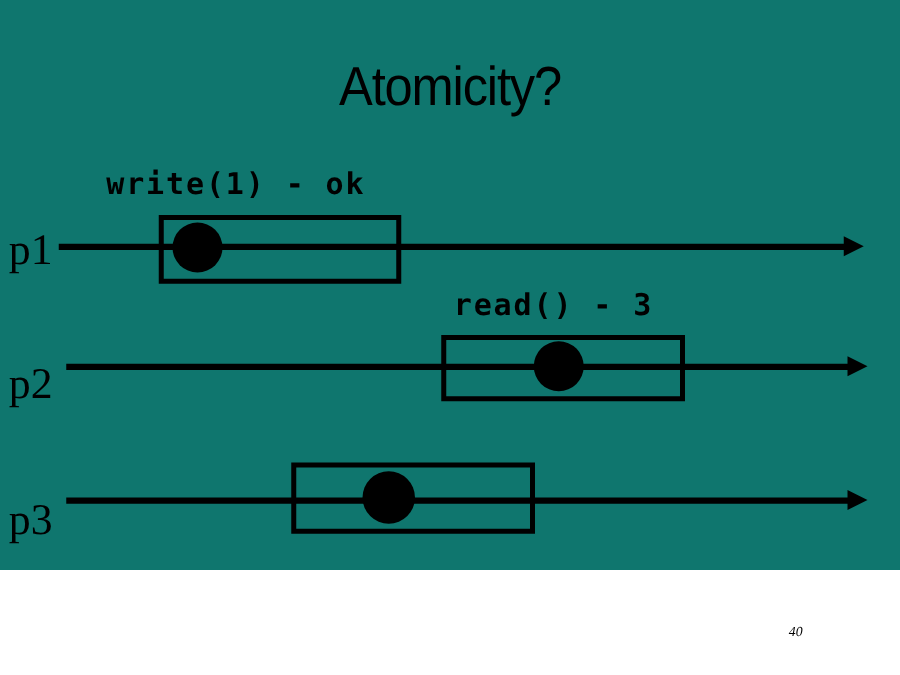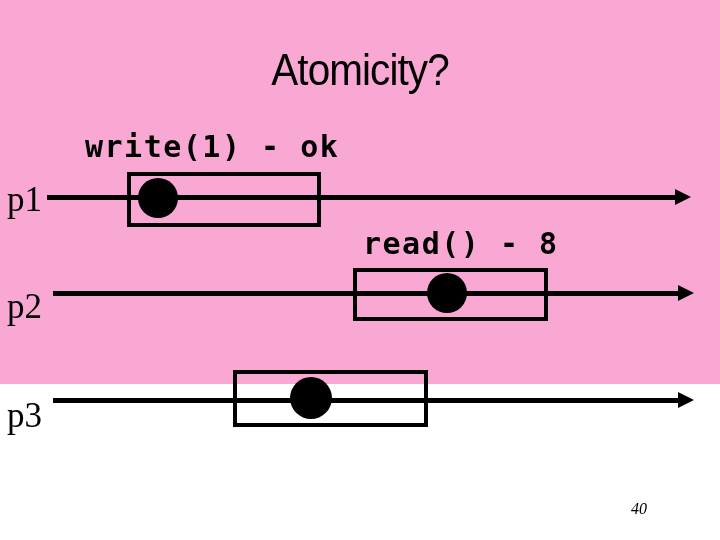--- a/index.html
+++ b/index.html
@@ -6,22 +6,22 @@
     margin: 0;
     padding: 0;
     width: 720px;
     height: 540px;
     overflow: hidden;
     background: #ffffff;
   }
   .slide {
     position: relative;
     width: 720px;
-    height: 384px;
-    background: #f9a8d4;
+    height: 456px;
+    background: #0f766e;
     font-family: "Liberation Sans", sans-serif;
     color: #000000;
   }
   .title {
     position: absolute;
     top: 48px;
     left: 0;
     width: 720px;
     text-align: center;
     font-family: "Liberation Sans", sans-serif;
@@ -31,21 +31,21 @@
     letter-spacing: -1px;
     transform: scaleX(0.92);
     transform-origin: 50% 0;
     line-height: 44px;
     white-space: pre;
   }
   .op-label {
     position: absolute;
     font-family: "DejaVu Sans Mono", "Liberation Mono", monospace;
     font-weight: bold;
-    font-size: 30px;
+    font-size: 24px;
     line-height: 30px;
     height: 30px;
     letter-spacing: 1.5px;
     color: #000000;
     white-space: pre;
   }
   .lbl1 { left: 85px;  top: 132px; }
   .lbl2 { left: 363px; top: 229px; }
   .lbl3 { left: 187px; top: 332px; }
 
@@ -102,39 +102,39 @@
   .dot1 { left: 138px; top: 178px; width: 40px; height: 40px; }
   .dot2 { left: 427px; top: 273px; width: 40px; height: 40px; }
   .dot3 { left: 290px; top: 377px; width: 42px; height: 42px; }
 
   .page-number {
     position: absolute;
     left: 631px;
     top: 500px;
     font-family: "Liberation Serif", serif;
     font-style: italic;
-    font-size: 16px;
+    font-size: 11px;
     color: #000000;
   }
 </style>
 </head>
 <body>
 
 <div class="slide">
 
   <div class="title">Atomicity?</div>
 
   <div class="op-label lbl1">write(1) - ok</div>
   <div class="proc-label proc1">p1</div>
   <div class="tline tline1"></div>
   <div class="arrowhead ah1"></div>
   <div class="op-box box1"></div>
   <div class="op-dot dot1"></div>
 
-  <div class="op-label lbl2">read() - 8</div>
+  <div class="op-label lbl2">read() - 3</div>
   <div class="proc-label proc2">p2</div>
   <div class="tline tline2"></div>
   <div class="arrowhead ah2"></div>
   <div class="op-box box2"></div>
   <div class="op-dot dot2"></div>
 
   <div class="proc-label proc3">p3</div>
   <div class="tline tline3"></div>
   <div class="arrowhead ah3"></div>
   <div class="op-box box3"></div>

